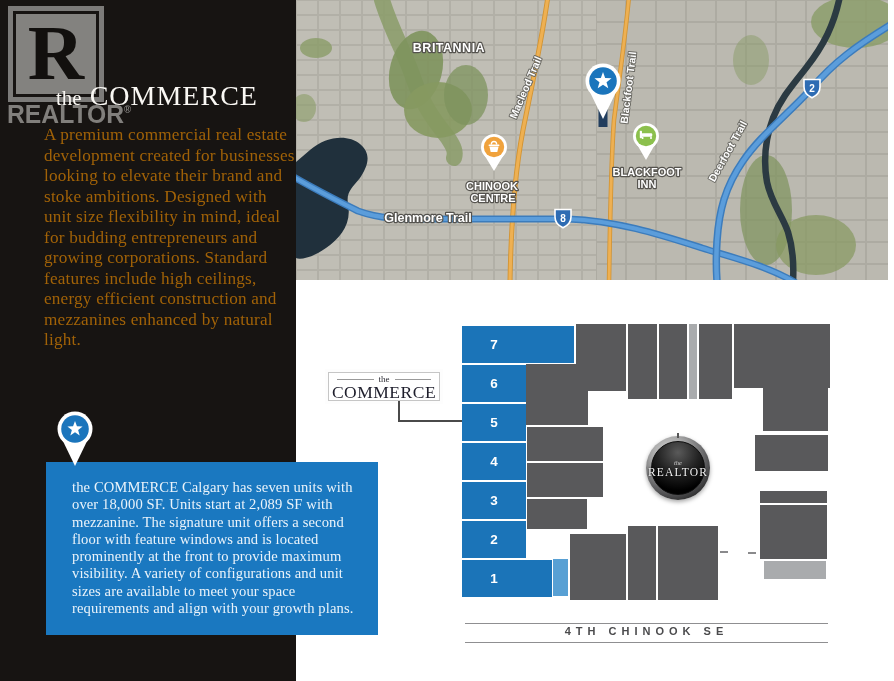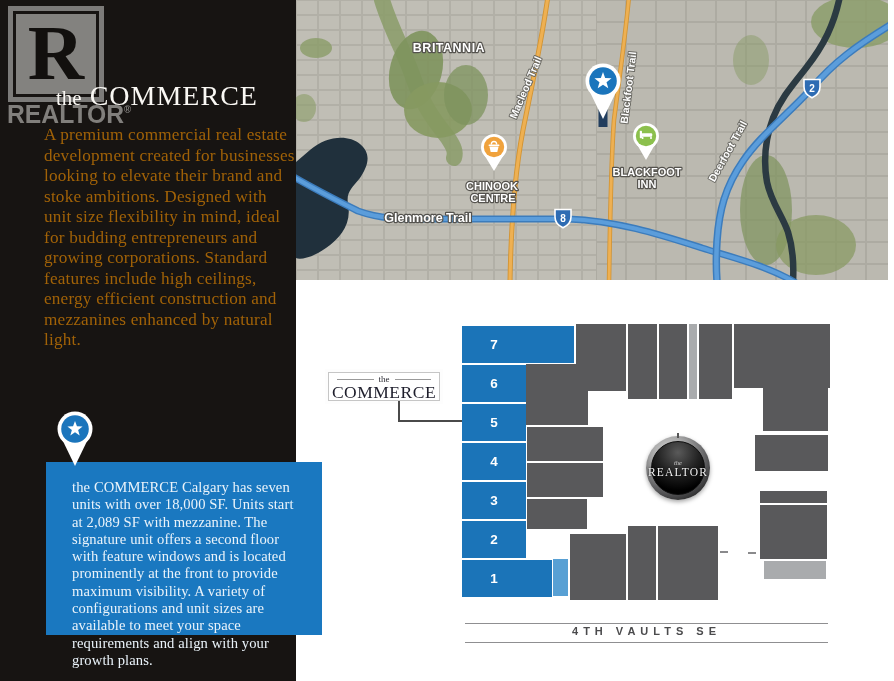--- a/index.html
+++ b/index.html
@@ -16,21 +16,21 @@
               letter-spacing:0px;transform:scaleX(.95);transform-origin:left;}
   .rlogo-word .reg{font-size:10px;vertical-align:10px;}
   .headline{position:absolute;left:56px;top:76px;z-index:2;color:#faf8f4;white-space:nowrap;}
   .headline .the{font-size:21px;}
   .headline .main{font-size:28px;letter-spacing:1px;}
   .intro{position:absolute;left:44px;top:108px;width:253px;z-index:2;color:#a16207;
          font-size:17.2px;line-height:20.5px;letter-spacing:.2px;}
   
   .pin-left{position:absolute;left:45px;top:402px;z-index:5;}
   
-  .callout{position:absolute;left:46px;top:462px;width:276px;height:173px;background:#1a78c0;
+  .callout{position:absolute;left:46px;top:462px;width:332px;height:173px;background:#1a78c0;
            z-index:4;box-sizing:border-box;padding:17px 20px 14px 26px;}
   .callout p{margin:0;color:#eaf3fa;font-size:14.6px;line-height:17.3px;letter-spacing:.1px;}
   
   .mapwrap{position:absolute;left:296px;top:0;width:598px;height:280px;background:#ffffff;}
   .mlab{font-family:"Liberation Sans",sans-serif;font-weight:bold;fill:#ffffff;
         paint-order:stroke;stroke:#55534e;stroke-width:2.4px;stroke-linejoin:round;}
   .trail{font-family:"Liberation Sans",sans-serif;font-weight:bold;fill:#ffffff;
          paint-order:stroke;stroke:#6b6a64;stroke-width:2px;stroke-linejoin:round;font-size:10.5px;}
   .shieldnum{font-family:"Liberation Sans",sans-serif;font-weight:bold;fill:#fff;font-size:10px;}
   
@@ -258,17 +258,17 @@
 
     <div class="vault">
       <div class="vault-tick"></div>
       <div class="vault-inner">
         <span class="vault-the">the</span>
         <span class="vault-name">REALTOR</span>
       </div>
     </div>
 
     <div class="street-line" style="top:343px;"></div>
-    <div class="street-label">4TH VAULTS SE</div>
+    <div class="street-label">4TH CHINOOK SE</div>
     <div class="street-line" style="top:362px;"></div>
   </div>
 
 </div>
 
 </body></html>

